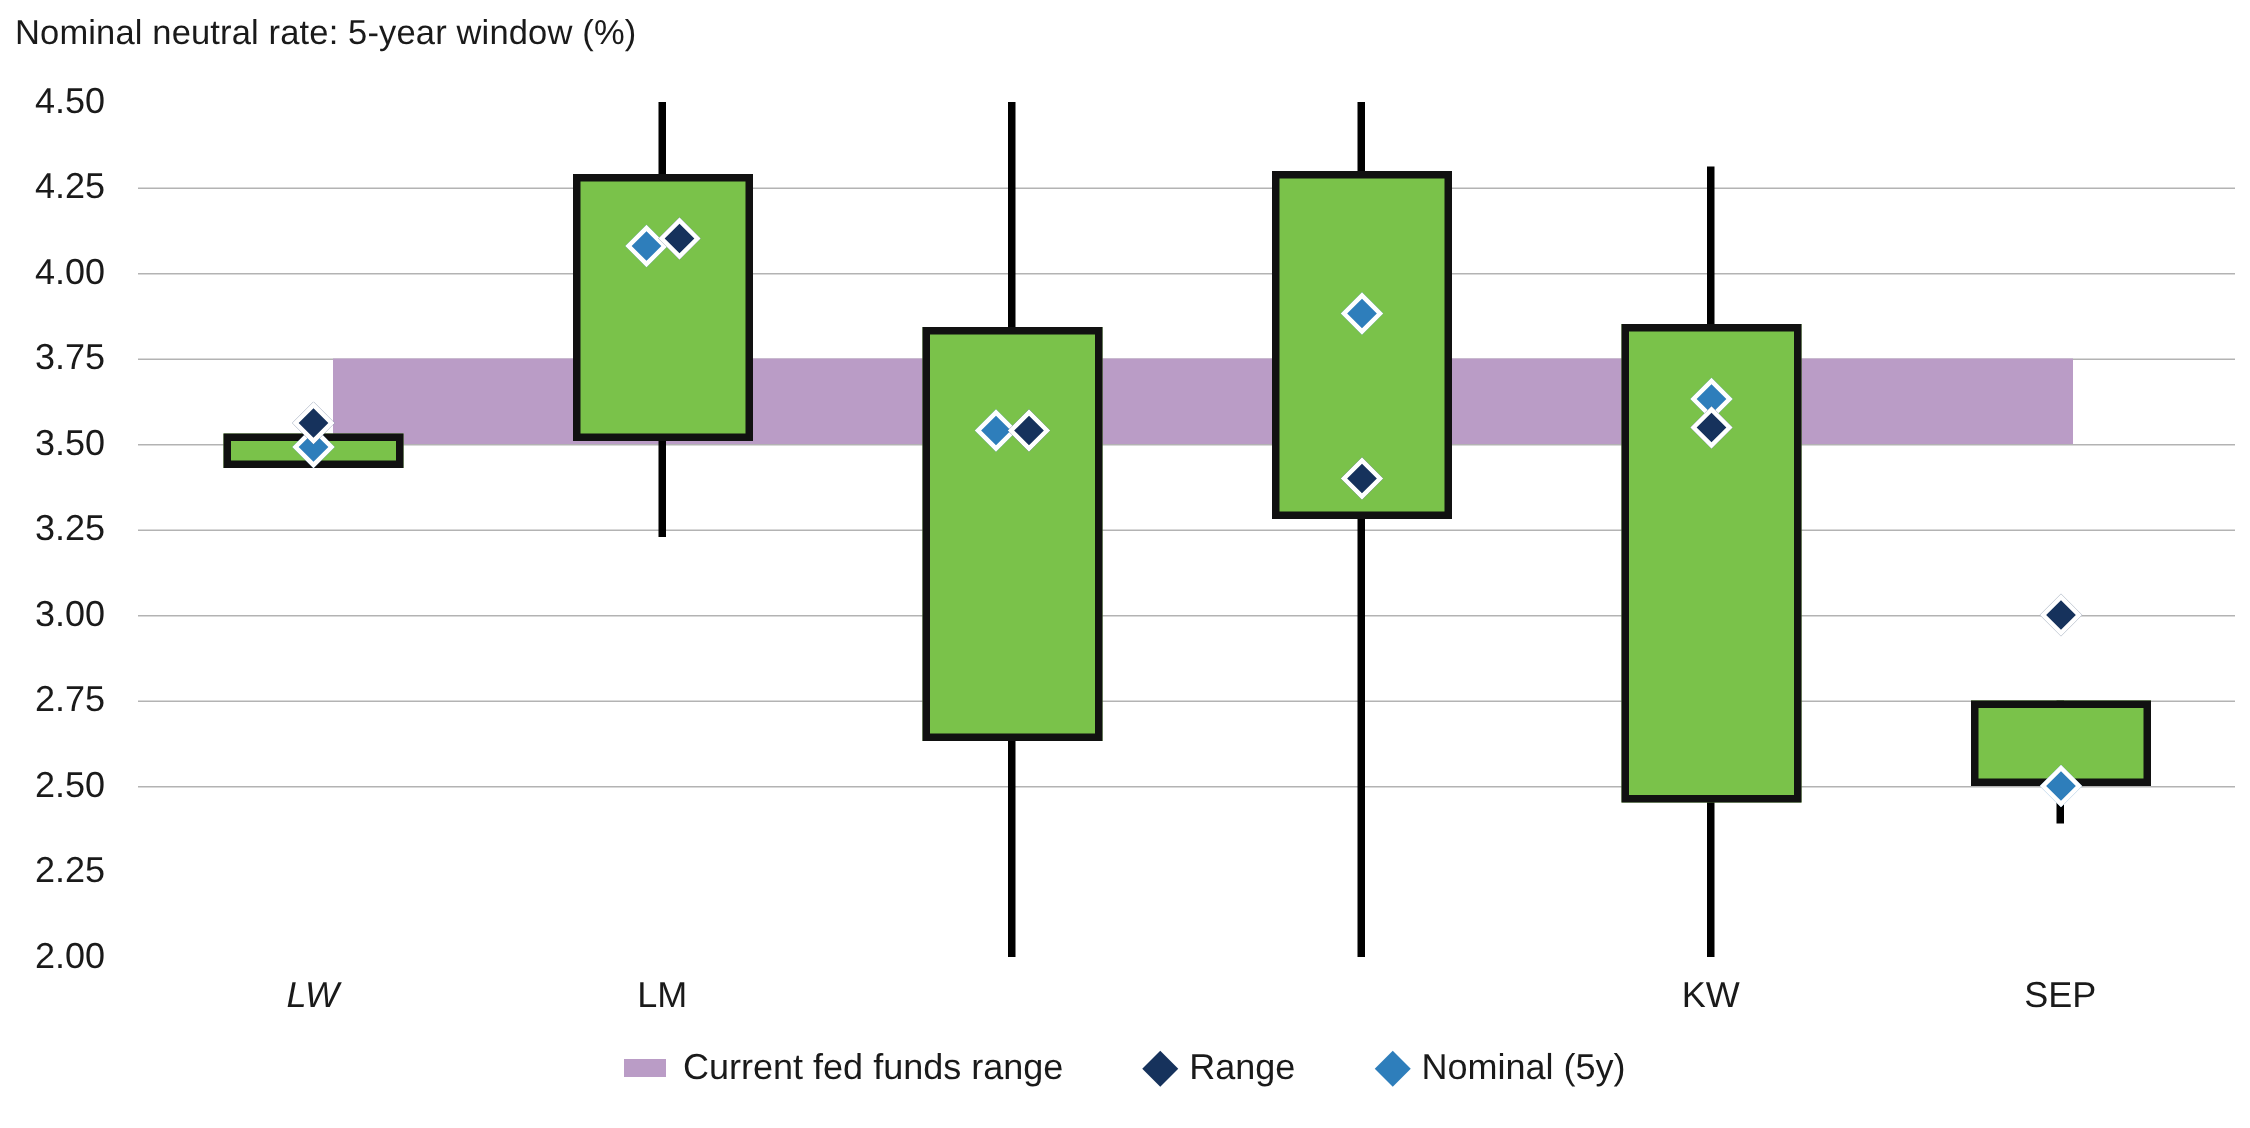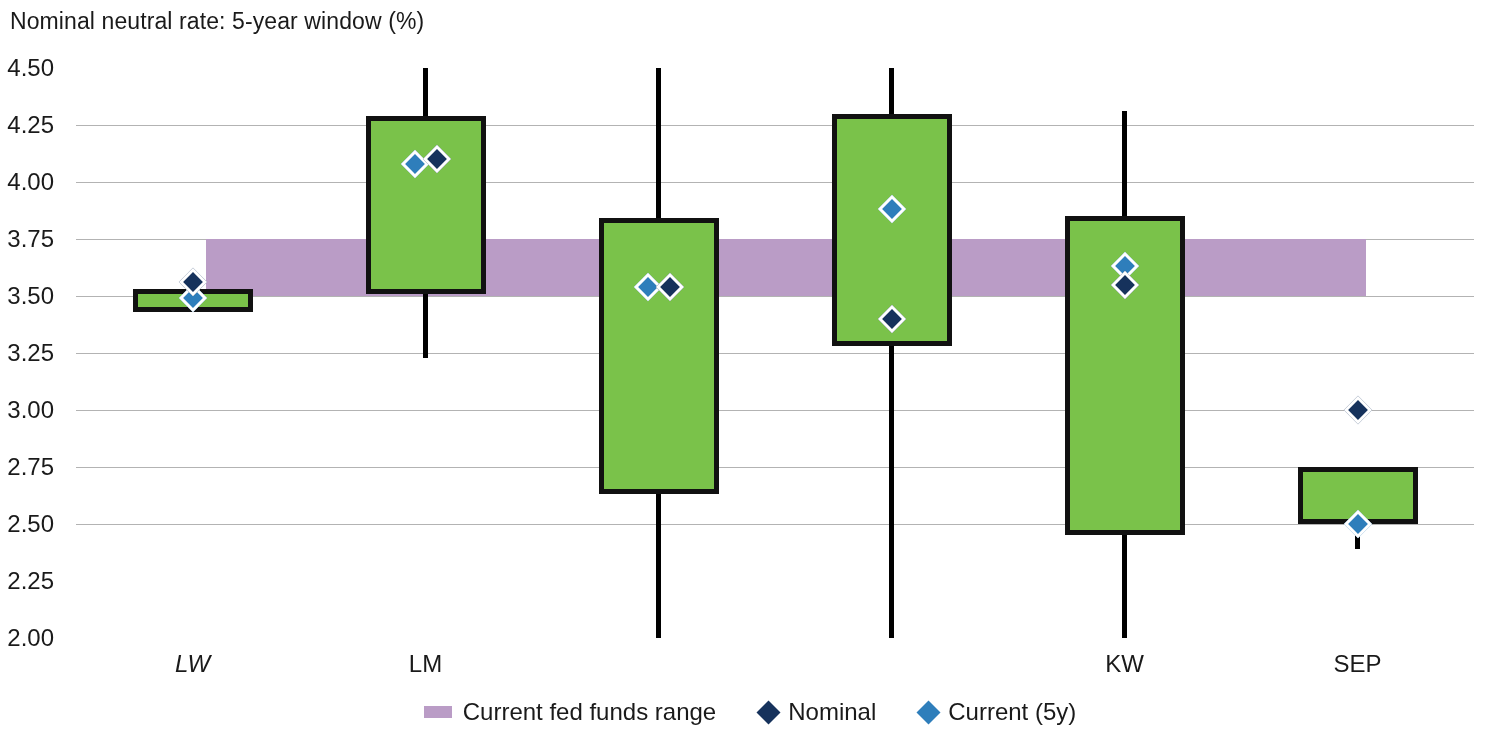--- a/index.html
+++ b/index.html
@@ -27,21 +27,21 @@
     top: 8px;
     font-size: 23px;
     font-weight: 400;
     color: #1a1a1a;
     letter-spacing: 0.1px;
     white-space: nowrap;
   }
   
   #plot {
     position: absolute;
-    left: 76px;
+    left: 92px;
     top: 68px;
     width: 1398px;
     height: 570px;
   }
   .ytick-label {
     position: absolute;
     right: 1408px;
     font-size: 24px;
     color: #1a1a1a;
     text-align: right;
@@ -107,21 +107,21 @@
   }
   
   #legend {
     position: absolute;
     left: 0;
     top: 698px;
     width: 1500px;
     display: flex;
     justify-content: center;
     align-items: center;
-    gap: 44px;
+    gap: 56px;
   }
   .legend-item {
     display: flex;
     align-items: center;
     gap: 11px;
     font-size: 24px;
     color: #1a1a1a;
     white-space: nowrap;
   }
   .swatch-band {
@@ -241,21 +241,21 @@
       </div>
   </div>
 
   <div id="legend">
       <div class="legend-item">
         <span class="swatch-band"></span>
         <span>Current fed funds range</span>
       </div>
       <div class="legend-item">
         <span class="swatch-diamond latest"></span>
-        <span>Nominal</span>
+        <span>Range</span>
       </div>
       <div class="legend-item">
         <span class="swatch-diamond median"></span>
-        <span>Current (5y)</span>
+        <span>Nominal (5y)</span>
       </div>
     </div>
 
 </div>
 
 </body></html>

